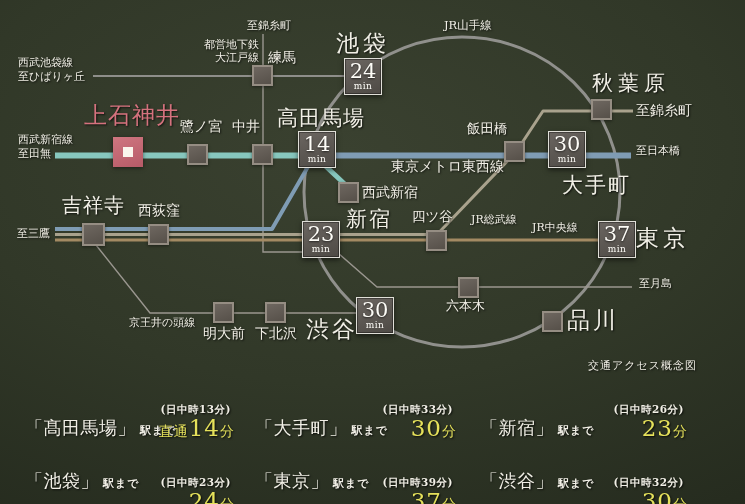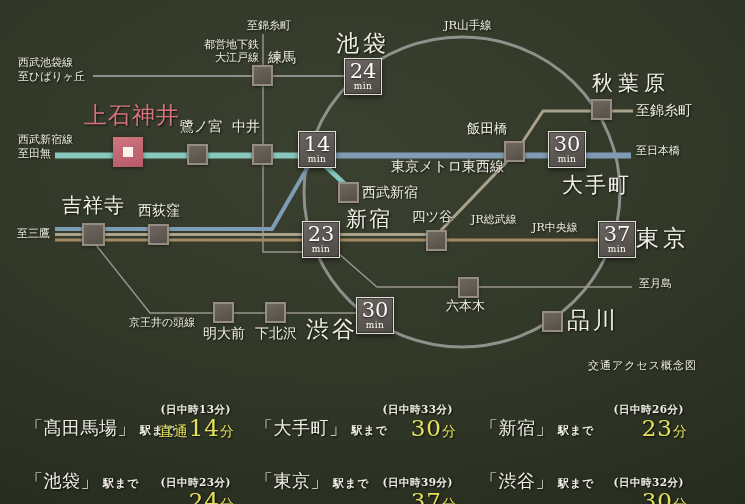--- a/index.html
+++ b/index.html
@@ -103,20 +103,21 @@
     <span class="n">37</span>
     <span class="m">min</span>
   </div>
   <div class="badge" style="left:356px;top:297px;">
     <span class="n">30</span>
     <span class="m">min</span>
   </div>
 
   <div class="lbl pink" style="left:84px;top:102px;font-size:23px;letter-spacing:1px;">上石神井</div>
   <div class="lbl big" style="left:336px;top:30px;font-size:23px;letter-spacing:4px;">池袋</div>
+  <div class="lbl big" style="left:277px;top:106px;letter-spacing:1px;">高田馬場</div>
   <div class="lbl big" style="left:592px;top:71px;letter-spacing:5px;">秋葉原</div>
   <div class="lbl big" style="left:538px;top:173px;margin-left:24px;">大手町</div>
   <div class="lbl big" style="left:636px;top:225px;font-size:23px;letter-spacing:4px;">東京</div>
   <div class="lbl big" style="left:346px;top:207px;">新宿</div>
   <div class="lbl big" style="left:62px;top:194px;font-size:20px;letter-spacing:1px;">吉祥寺</div>
   <div class="lbl big" style="left:306px;top:316px;font-size:23px;letter-spacing:3px;">渋谷</div>
   <div class="lbl big" style="left:567px;top:307px;font-size:23px;letter-spacing:3px;">品川</div>
   <div class="lbl mid" style="left:268px;top:49px;">練馬</div>
   <div class="lbl mid" style="left:180px;top:118px;">鷺ノ宮</div>
   <div class="lbl mid" style="left:232px;top:118px;">中井</div>

